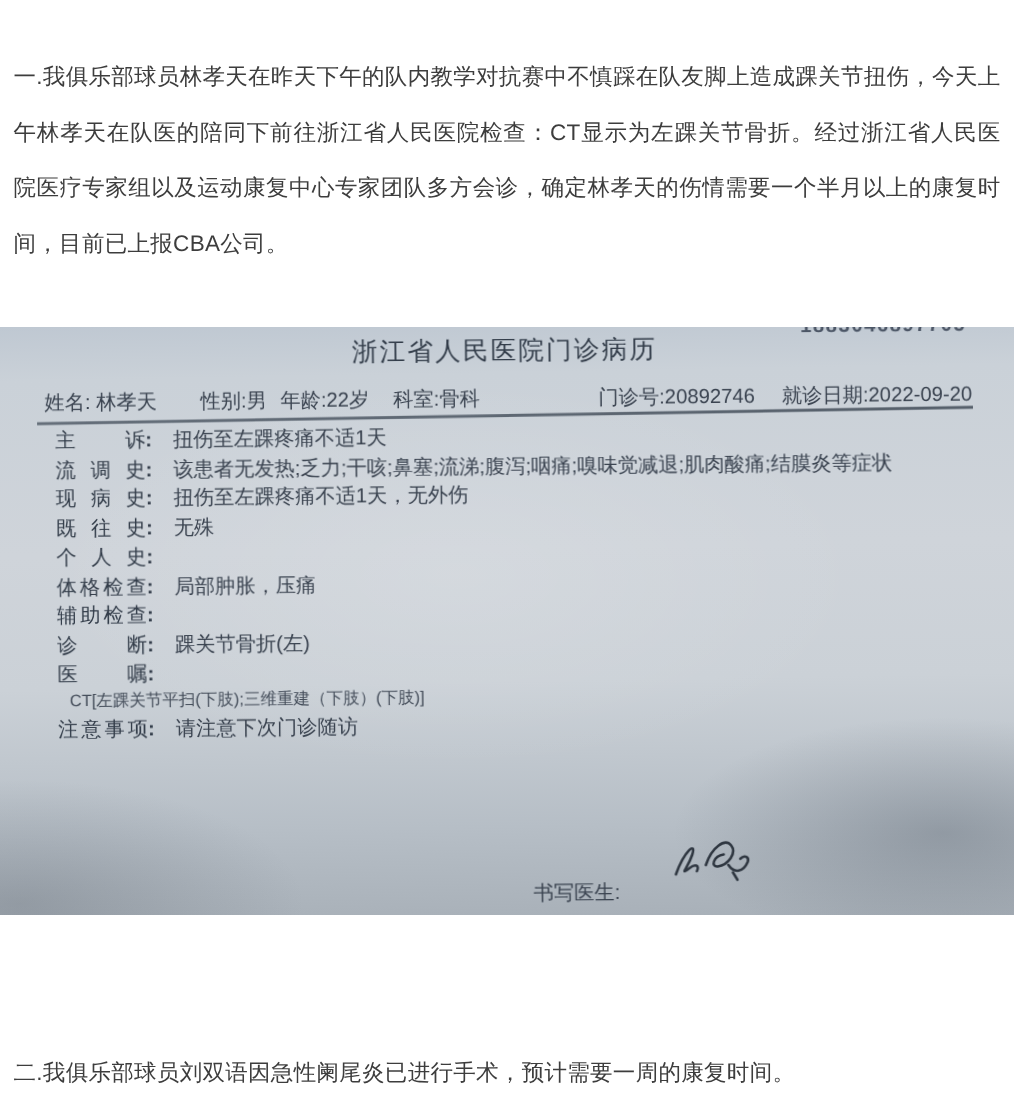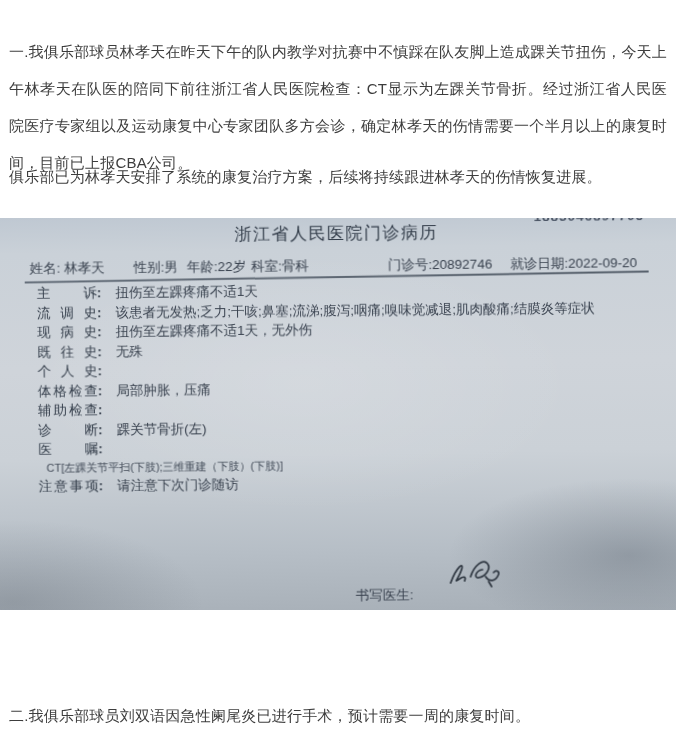--- a/index.html
+++ b/index.html
@@ -43,21 +43,21 @@
     text-align:center;font-size:17px;font-weight:500;
     letter-spacing:1.5px;color:#323c49;
   }
   .patient-row{
     position:absolute;top:39px;left:31px;right:20px;
     display:flex;align-items:baseline;white-space:nowrap;
     font-size:13.5px;color:#39424f;
   }
   .pf-gender{margin-left:29px;}
   .pf-age{margin-left:9px;}
-  .pf-dept{margin-left:5px;}
+  .pf-dept{margin-left:16px;}
   .pf-visitno{margin-left:79px;}
   .pf-date{margin-left:18px;}
   .rule{
     position:absolute;top:58px;left:26px;width:624px;height:2px;
     background:linear-gradient(90deg,#5a6470,#49535f);
     transform:rotate(-0.45deg);opacity:0.9;
   }
   .rows{
     position:absolute;top:63px;left:38px;right:26px;
     font-size:13.5px;color:#39424f;
@@ -81,21 +81,20 @@
     position:absolute;top:336px;left:443px;width:62px;height:42px;
   }
 </style>
 </head>
 <body>
 
 <div class="page">
 
   <p class="para para-1">一.我俱乐部球员林孝天在昨天下午的队内教学对抗赛中不慎踩在队友脚上造成踝关节扭伤，今天上午林孝天在队医的陪同下前往浙江省人民医院检查：CT显示为左踝关节骨折。经过浙江省人民医院医疗专家组以及运动康复中心专家团队多方会诊，确定林孝天的伤情需要一个半月以上的康复时间，目前已上报CBA公司。</p>
 
-  <p class="para para-1b">俱乐部已为林孝天安排了系统的康复治疗方案，后续将持续跟进林孝天的伤情恢复进展。</p>
 
   <div class="photo">
     <div class="photo-inner">
 
       <div class="partial-number">
         <span>1883046897705</span>
       </div>
 
       <div class="mr-title">浙江省人民医院门诊病历</div>
 

